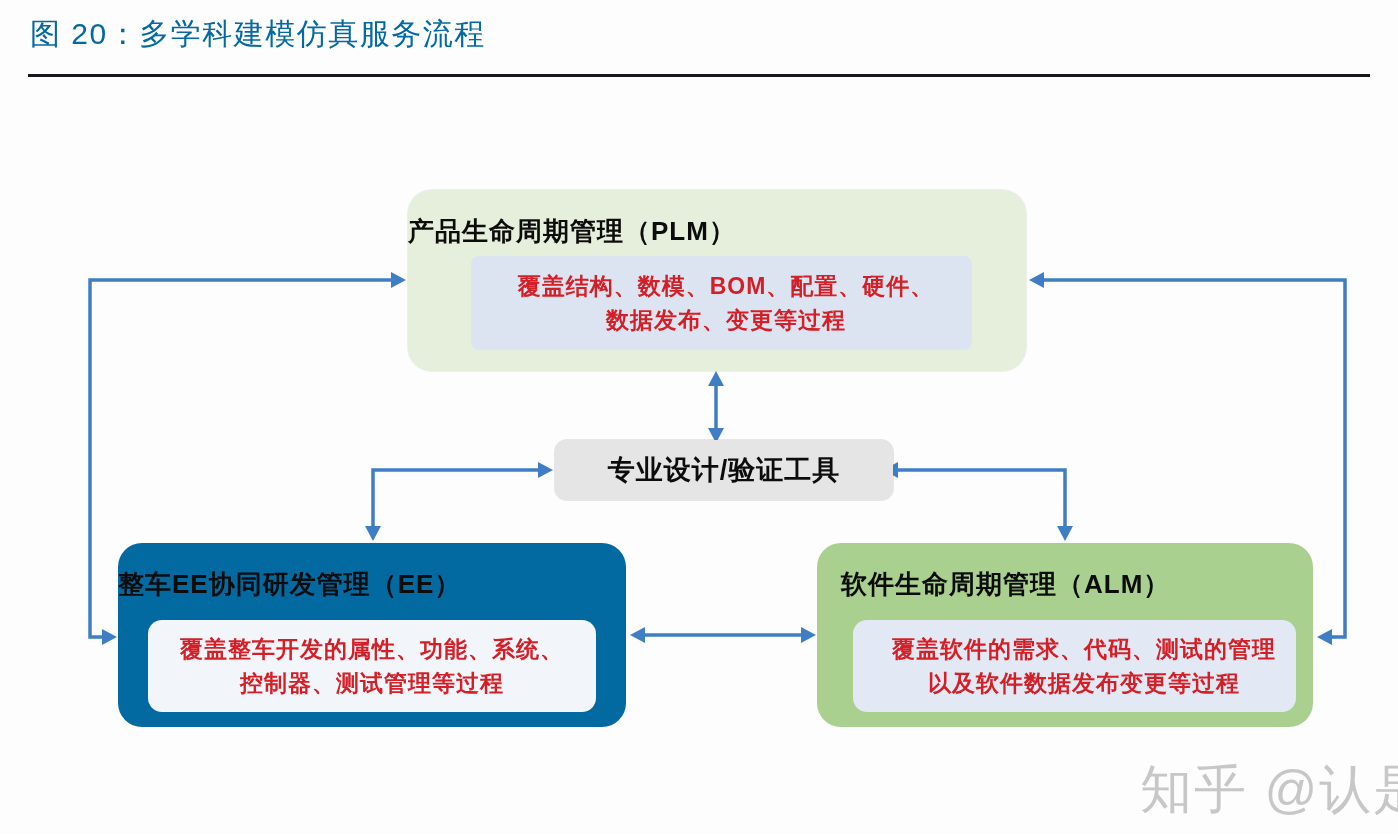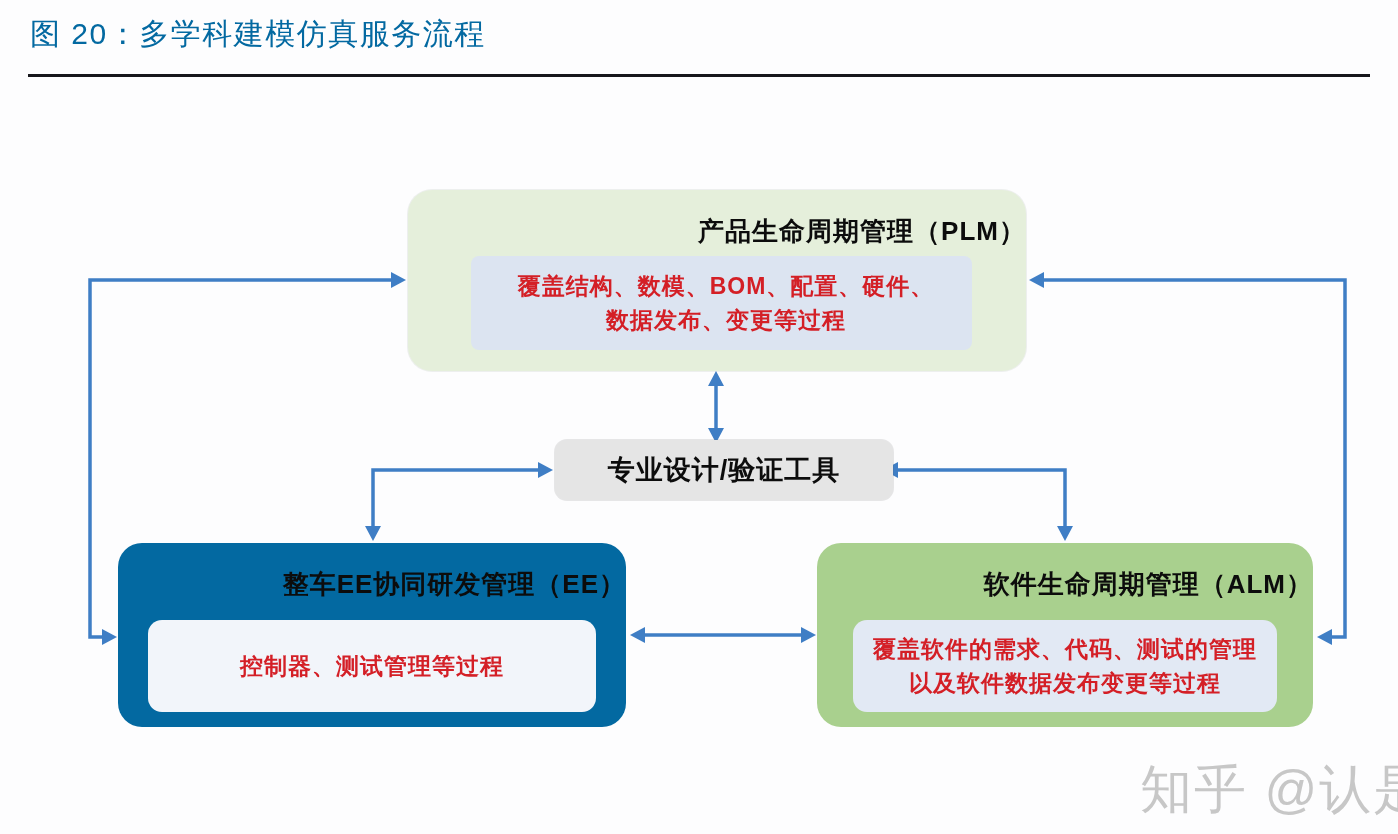--- a/index.html
+++ b/index.html
@@ -32,21 +32,21 @@
   .connectors {
     position: absolute;
     left: 0; top: 0;
     width: 1398px;
     height: 834px;
     pointer-events: none;
   }
   .conn { fill: none; stroke-width: 3.5px; }
   .node { position: absolute; box-sizing: border-box; }
   .node-title {
-    text-align: right;
+    text-align: left;
     font-weight: bold;
     font-size: 26px;
     color: #0c0c0c;
     letter-spacing: 1px;
     white-space: nowrap;
   }
   .inner {
     position: absolute;
     display: flex;
     flex-direction: column;
@@ -110,20 +110,21 @@
     width: 496px; height: 184px;
     background: #a9d08e;
     border-radius: 24px;
   }
   .alm .node-title { margin-top: 24px; margin-left: 24px; }
   .alm-inner {
     left: 36px; top: 77px;
     width: 424px; height: 92px;
     background: #e2e9f4;
     border-radius: 14px;
+    padding-left: 19px;
   }
   .watermark {
     position: absolute;
     left: 1140px;
     top: 755px;
     font-size: 52px;
     letter-spacing: 2px;
     color: #c7c7c7;
     white-space: nowrap;
   }
@@ -183,20 +184,21 @@
     </div>
   </div>
 
   <div class="node tools">
     <div class="node-title">专业设计/验证工具</div>
   </div>
 
   <div class="node ee">
     <div class="node-title">整车EE协同研发管理（EE）</div>
     <div class="inner ee-inner">
+      <div class="red-line">覆盖整车开发的属性、功能、系统、</div>
       <div class="red-line">控制器、测试管理等过程</div>
     </div>
   </div>
 
   <div class="node alm">
     <div class="node-title">软件生命周期管理（ALM）</div>
     <div class="inner alm-inner">
       <div class="red-line">覆盖软件的需求、代码、测试的管理</div>
       <div class="red-line">以及软件数据发布变更等过程</div>
     </div>

